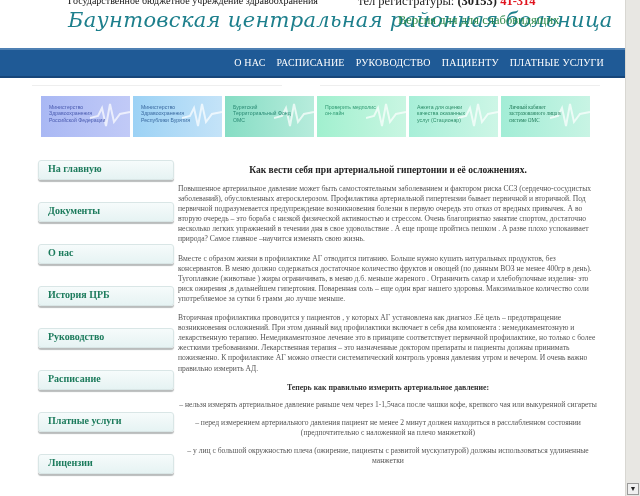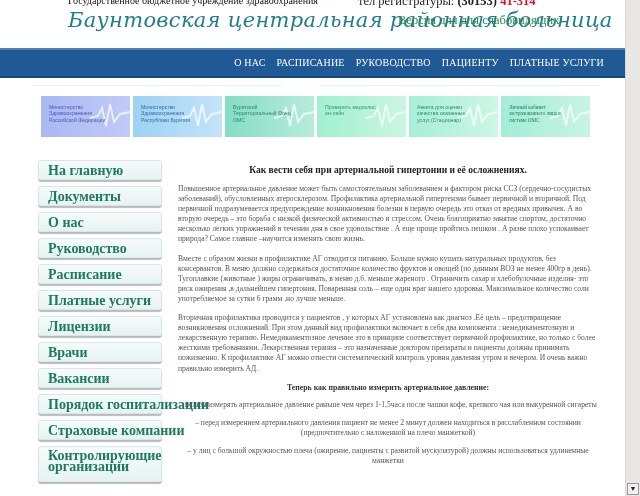--- a/index.html
+++ b/index.html
@@ -27,21 +27,21 @@
   .banner span { display:block; width:58px; position:relative; z-index:2; }
   .banner .wave { position:absolute; right:0; top:0; width:40px; height:41px; z-index:1; }
   .b1 { background:linear-gradient(90deg,#a9b8f4,#c1caf7); color:#4a5bb0; }
   .b2 { background:linear-gradient(90deg,#9cd2f5,#c4e3f8); color:#3a6aa0; }
   .b3 { background:linear-gradient(90deg,#86ddc4,#b7ecdc); color:#2a8a74; }
   .b4 { background:linear-gradient(90deg,#a1f0cf,#c9f6e2); color:#2f9a72; }
   .b5 { background:linear-gradient(90deg,#a7efd8,#cdf6e6); color:#2d8e6a; }
   .b6 { background:linear-gradient(90deg,#a2edd6,#c8f4e4); color:#1f7a58; font-family:"Liberation Serif", serif; }
 
   .sidebar { position:absolute; left:38px; top:160px; width:120px; }
-  .side-item { width:124px; height:20px; margin-bottom:6px; background:linear-gradient(180deg,#f6fbfb,#e6f3f3); border:1px solid #d9e6e6; border-radius:3px; box-shadow:0 2px 1px #b9bcbc; box-sizing:border-box; padding:2px 0 0 9px; font-size:14px; font-weight:bold; color:#1c7b5c; white-space:nowrap; }
+  .side-item { width:136px; height:20px; margin-bottom:22px; background:linear-gradient(180deg,#f6fbfb,#e6f3f3); border:1px solid #d9e6e6; border-radius:3px; box-shadow:0 2px 1px #b9bcbc; box-sizing:border-box; padding:2px 0 0 9px; font-size:10px; font-weight:bold; color:#1c7b5c; white-space:nowrap; }
   .side-item.tall { height:36px; line-height:11px; padding-top:3px; white-space:normal; }
 
   .content { position:absolute; left:178px; top:146px; width:420px; }
   .title { text-align:center; font-size:17.5px; font-weight:bold; color:#3fbf9a; margin:0; letter-spacing:0.2px; }
   .subtitle { text-align:center; font-size:9.5px; font-weight:bold; color:#222; margin-top:19px; }
   .para { font-size:7.6px; line-height:10.1px; color:#555; margin-top:9px; }
   .para.first { margin-top:9px; }
   .bold-center { text-align:center; font-size:7.8px; font-weight:bold; color:#333; margin-top:9px; }
   .bullet { text-align:center; font-size:7.6px; line-height:10px; color:#555; margin-top:8px; }
 </style>
@@ -108,20 +108,21 @@
       <svg class="wave" viewBox="0 0 40 41">
           <polyline points="0,22 8,20 12,12 16,30 20,8 24,26 30,18 40,16" fill="none" stroke="#fff" stroke-opacity="0.7" stroke-width="2"></polyline>
         </svg>
     </div>
   </div>
 
   <div class="sidebar">
     <div class="side-item">На главную</div>
     <div class="side-item">Документы</div>
     <div class="side-item">О нас</div>
+    <div class="side-item">История ЦРБ</div>
     <div class="side-item">Руководство</div>
     <div class="side-item">Расписание</div>
     <div class="side-item">Платные услуги</div>
     <div class="side-item">Лицензии</div>
     <div class="side-item">Врачи</div>
     <div class="side-item">Вакансии</div>
     <div class="side-item">Порядок госпитализации</div>
     <div class="side-item">Страховые компании</div>
     <div class="side-item tall">Контролирующие организации</div>
   </div>

